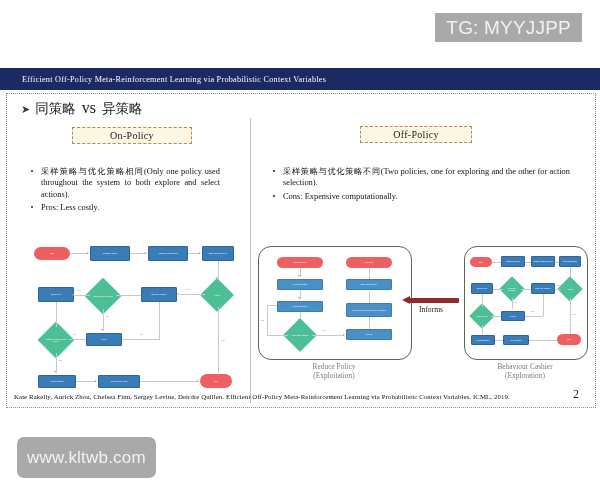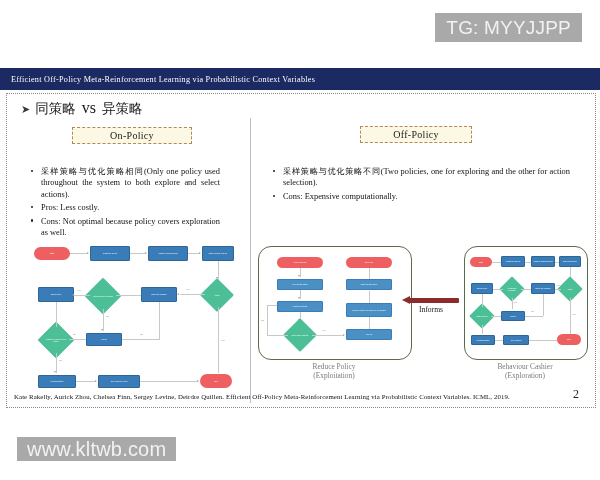--- a/index.html
+++ b/index.html
@@ -9,29 +9,29 @@
   }
   .slide-root{position:absolute;left:0;top:0;width:600px;height:480px;background:#fff;}
 
   
   .wm{
     position:absolute;background:#a9a9a9;color:#f2f2f2;
     font-family:"Liberation Sans", sans-serif;font-weight:400;letter-spacing:.2px;
     display:flex;align-items:center;justify-content:center;
   }
   .wm-top{right:18px;top:13px;height:29px;padding:0 11px;font-size:19px;}
-  .wm-bottom{left:17px;top:437px;height:24px;padding:0 10px;font-size:20px;}
+  .wm-bottom{left:17px;top:437px;height:41px;padding:0 10px;font-size:17px;border-radius:7px;}
 
   
   .titlebar{
     position:absolute;left:0;top:68px;width:600px;height:22px;
     background:#1b2a62;display:flex;align-items:center;
   }
   .titlebar .t{
-    color:#ffffff;font-size:8.2px;padding-left:11px;letter-spacing:.25px;white-space:nowrap;
+    color:#ffffff;font-size:8.2px;padding-left:22px;letter-spacing:.25px;white-space:nowrap;
   }
 
   
   .content{
     position:absolute;left:6px;top:93px;width:588px;height:313px;
     border:1px dotted #8a8a8a;background:#fff;
   }
 
   
   .heading{
@@ -158,21 +158,20 @@
     <div class="divider"></div>
   </div>
 
   <div class="chip chip-on">On-Policy</div>
   <div class="chip chip-off">Off-Policy</div>
 
   <div class="bullets b-left">
     <ul>
       <li><span class="cjk">采样策略与优化策略相同</span><span>(Only  one policy used throughout the system to both explore and select actions).</span></li>
       <li><b>Pros:</b><span> Less costly.</span></li>
-      <li><b>Cons:</b><span> Not optimal because policy covers exploration as well.</span></li>
     </ul>
   </div>
 
   <div class="bullets b-right">
     <ul>
       <li><span class="cjk">采样策略与优化策略不同</span><span>(Two policies, one for exploring and the other for action selection).</span></li>
       <li><b>Cons:</b><span> Expensive computationally.</span></li>
     </ul>
   </div>
 

